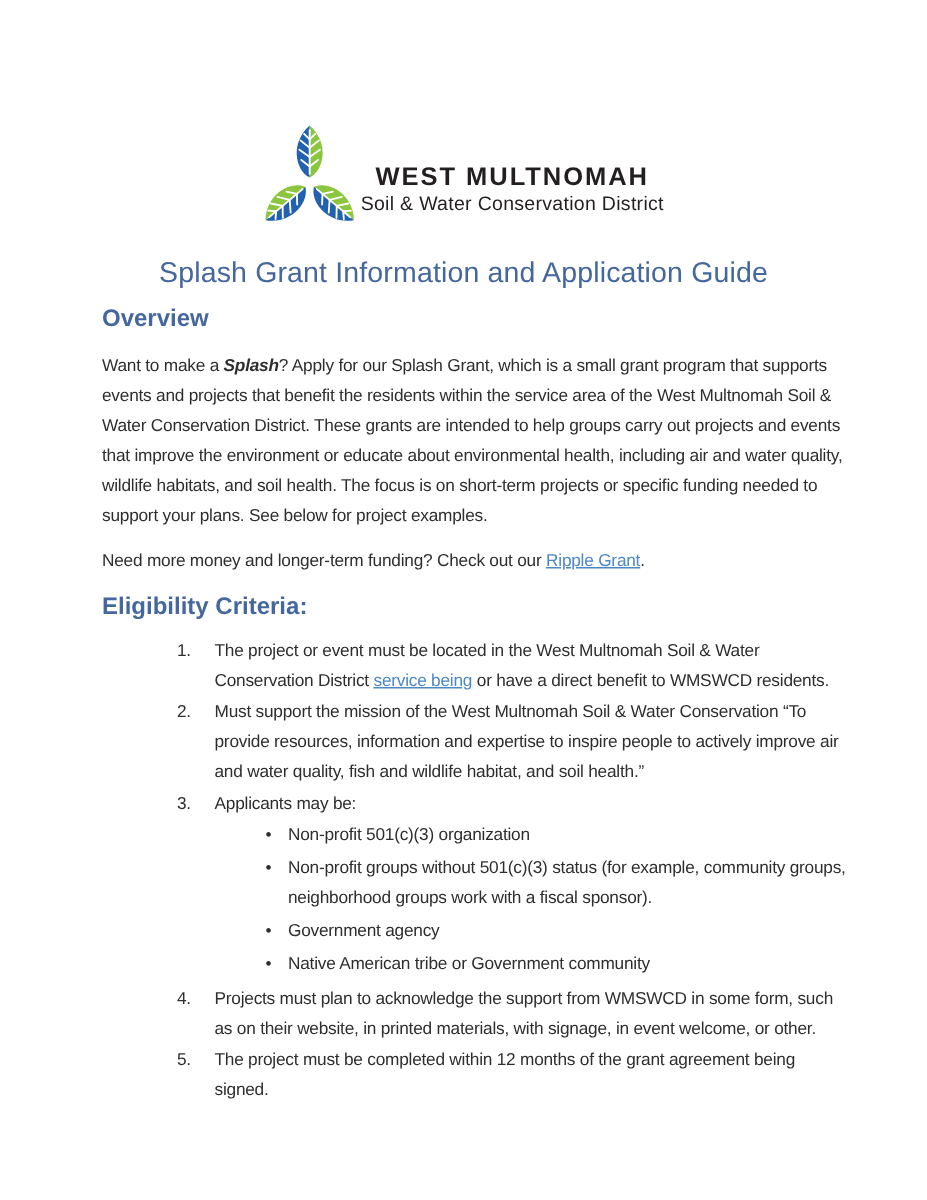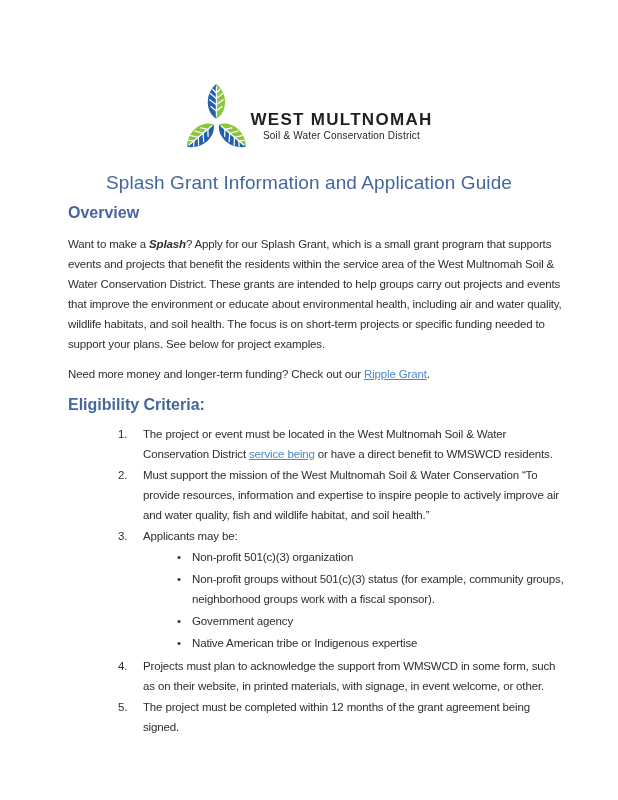--- a/index.html
+++ b/index.html
@@ -26,21 +26,21 @@
   .logo svg { width: 62px; height: 72px; display: block; }
   .logo-text { text-align: center; margin-top: 12px; }
   .logo-name {
     font-size: 17px;
     font-weight: bold;
     letter-spacing: 1.3px;
     color: #231f20;
     white-space: nowrap;
   }
   .logo-sub {
-    font-size: 10px;
+    font-size: 13px;
     color: #231f20;
     letter-spacing: 0.2px;
     white-space: nowrap;
     margin-top: 0;
   }
 
   
   .doc-title {
     position: absolute;
     top: 170px;
@@ -191,21 +191,21 @@
       </li>
 
       <li>
         <span class="num">3.</span>
         <div class="li-text">
           <span>Applicants may be:</span>
           <ul class="bullets">
             <li>Non-profit 501(c)(3) organization</li>
             <li>Non-profit groups without 501(c)(3) status (for example, community groups, neighborhood groups work with a fiscal sponsor).</li>
             <li>Government agency</li>
-            <li>Native American tribe or Indigenous expertise</li>
+            <li>Native American tribe or Government community</li>
           </ul>
         </div>
       </li>
 
       <li>
         <span class="num">4.</span>
         <div class="li-text">Projects must plan to acknowledge the support from WMSWCD in some form, such as on their website, in printed materials, with signage, in event welcome, or other.</div>
       </li>
 
       <li>

